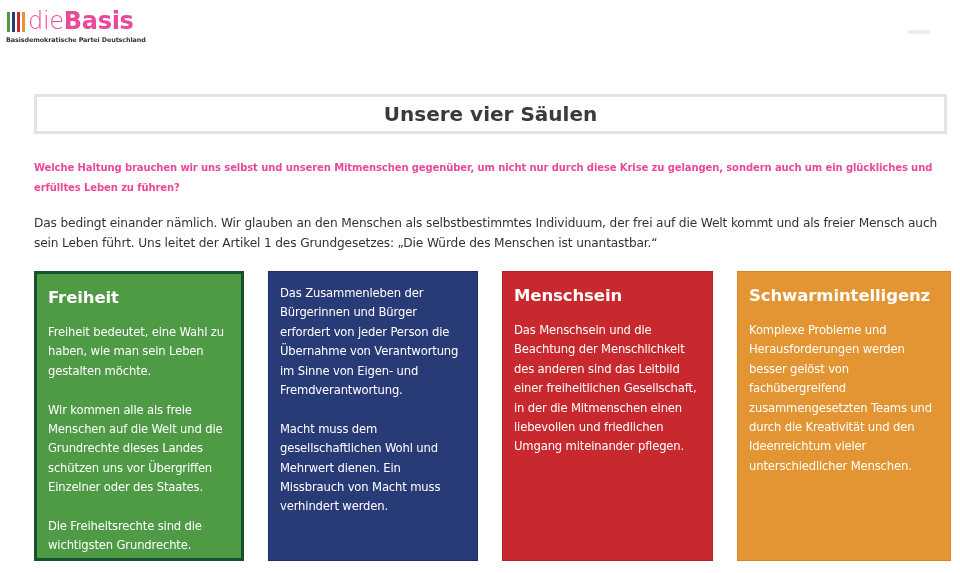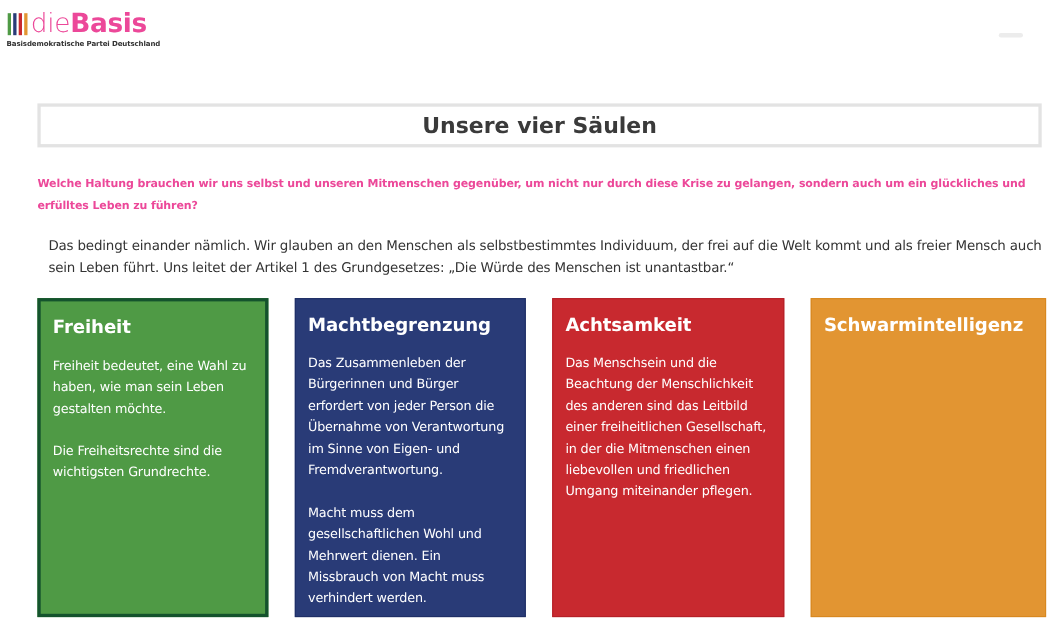--- a/index.html
+++ b/index.html
@@ -13,21 +13,21 @@
     .logo-text { position: absolute; left: 23px; top: 0px; font-size: 24px; line-height: 30px; color: #ec4899; white-space: nowrap; letter-spacing: -0.3px; }
     .logo-text .light { font-weight: 300; }
     .logo-text .bold { font-weight: bold; }
     .logo-sub { position: absolute; left: 1px; top: 30px; font-size: 6.4px; font-weight: bold; color: #333; white-space: nowrap; letter-spacing: -0.1px; }
     .menu-toggle { position: absolute; left: 908px; top: 30px; width: 22px; height: 4px; background: #ececec; border-radius: 2px; }
 
     .title-box { position: absolute; left: 34px; top: 94px; width: 913px; height: 40px; border: 3px solid #e3e3e3; display: flex; align-items: center; justify-content: center; }
     .title-box h1 { font-size: 20px; font-weight: bold; color: #3a3a3a; letter-spacing: 0px; }
 
     .intro { position: absolute; left: 34px; top: 158px; width: 905px; font-size: 10px; line-height: 19.5px; font-weight: bold; color: #ec4899; letter-spacing: -0.1px; }
-    .para { position: absolute; left: 44px; top: 214px; width: 910px; font-size: 12.2px; line-height: 19.5px; color: #333; letter-spacing: -0.15px; }
+    .para { position: absolute; left: 34px; top: 214px; width: 910px; font-size: 12.2px; line-height: 19.5px; color: #333; letter-spacing: -0.15px; }
 
     .card { position: absolute; top: 271px; height: 290px; padding: 12px 11px 0 11px; color: #ffffff; }
     .card h2 { font-size: 16.5px; font-weight: bold; line-height: 24px; margin-bottom: 13px; letter-spacing: -0.1px; }
     .card p { font-size: 11.6px; line-height: 19.4px; margin-bottom: 19.4px; letter-spacing: -0.15px; }
     .card-green { left: 34px; width: 210px; background: #4f9a45; border: 3px solid #14532d; }
     .card-blue { left: 268px; width: 210px; background: #293b77; border: 1px solid #1f2f66; }
     .card-red { left: 502px; width: 211px; background: #c8292f; border: 1px solid #b52027; }
     .card-orange { left: 737px; width: 214px; background: #e29532; border: 1px solid #d88820; }
   </style>
 </head>
@@ -50,29 +50,30 @@
 <div class="title-box">
   <h1>Unsere vier Säulen</h1>
 </div>
 
 <p class="intro">Welche Haltung brauchen wir uns selbst und unseren Mitmenschen gegenüber, um nicht nur durch diese Krise zu gelangen, sondern auch um ein glückliches und erfülltes Leben zu führen?</p>
 <p class="para">Das bedingt einander nämlich. Wir glauben an den Menschen als selbstbestimmtes Individuum, der frei auf die Welt kommt und als freier Mensch auch sein Leben führt. Uns leitet der Artikel 1 des Grundgesetzes: „Die Würde des Menschen ist unantastbar.“</p>
 
 <section class="card card-green">
   <h2>Freiheit</h2>
   <p>Freiheit bedeutet, eine Wahl zu haben, wie man sein Leben gestalten möchte.</p>
+  <p>Wir kommen alle als freie Menschen auf die Welt und die Grundrechte dieses Landes schützen uns vor Übergriffen Einzelner oder des Staates.</p>
   <p>Die Freiheitsrechte sind die wichtigsten Grundrechte.</p>
 </section>
 
 <section class="card card-blue">
-  <h2>Machtbegrenzung</h2>
   <p>Das Zusammenleben der Bürgerinnen und Bürger erfordert von jeder Person die Übernahme von Verantwortung im Sinne von Eigen- und Fremdverantwortung.</p>
   <p>Macht muss dem gesellschaftlichen Wohl und Mehrwert dienen. Ein Missbrauch von Macht muss verhindert werden.</p>
 </section>
 
 <section class="card card-red">
-  <h2>Achtsamkeit</h2>
+  <h2>Menschsein</h2>
   <p>Das Menschsein und die Beachtung der Menschlichkeit des anderen sind das Leitbild einer freiheitlichen Gesellschaft, in der die Mitmenschen einen liebevollen und friedlichen Umgang miteinander pflegen.</p>
 </section>
 
 <section class="card card-orange">
   <h2>Schwarmintelligenz</h2>
+  <p>Komplexe Probleme und Herausforderungen werden besser gelöst von fachübergreifend zusammengesetzten Teams und durch die Kreativität und den Ideenreichtum vieler unterschiedlicher Menschen.</p>
 </section>
 
 </body></html>

